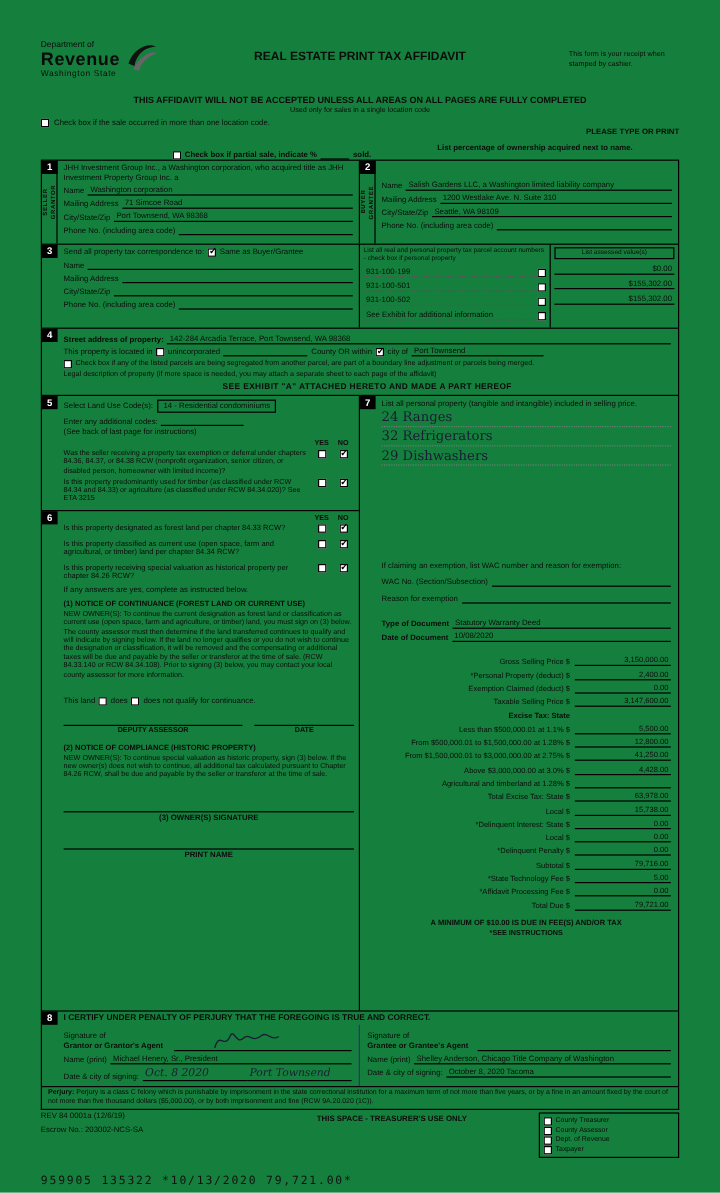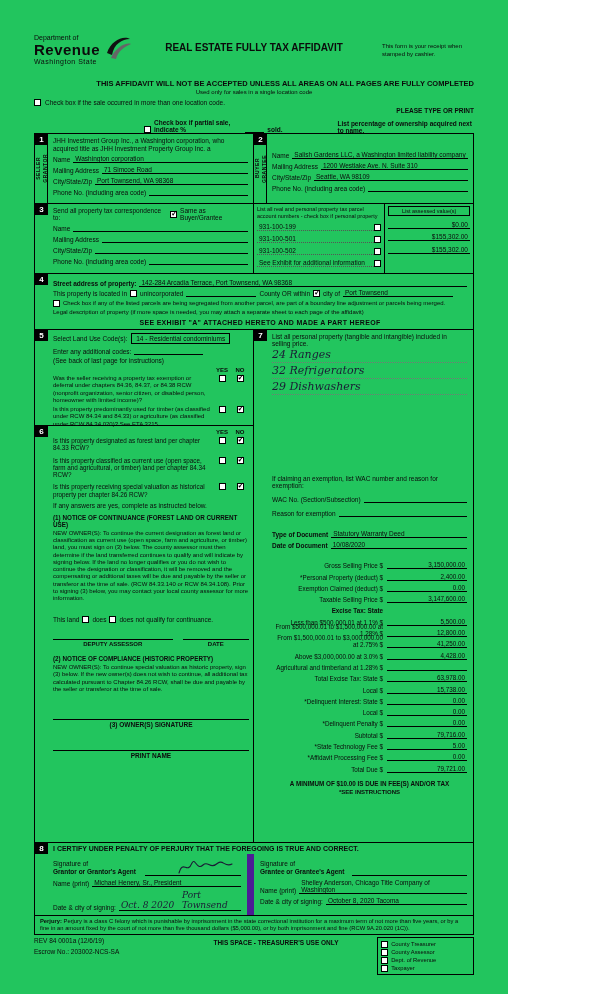--- a/index.html
+++ b/index.html
@@ -1,34 +1,34 @@
 <!DOCTYPE html>
 <html><head>
 <meta charset="utf-8">
 <style>
   * { margin:0; padding:0; box-sizing:border-box; }
   html,body { background:#ffffff; }
   body { font-family:"Liberation Sans", sans-serif; color:#0b0b0b; }
-  .page { width:508px; height:994px; background:#22c55e; position:relative; padding:34px 34px 0; overflow:hidden; }
+  .page { width:600px; height:994px; background:#15803d; position:relative; padding:34px 34px 0; overflow:hidden; }
   .b { font-weight:bold; }
   .cb { display:inline-block; width:7px; height:7px; border:1px solid #000; background:#fff; position:relative; vertical-align:-1px; flex:none; }
   .cb.checked::after { content:"✓"; position:absolute; left:0px; top:-3px; font-size:8px; font-weight:bold; color:#000; }
   .blank { display:inline-block; border-bottom:1px solid #000; height:8px; }
   .badge { position:absolute; left:0; top:0; width:13px; height:11px; background:#000; color:#fff; font-size:8px; font-weight:bold; text-align:center; line-height:11px; z-index:3; }
   
   .hdr { position:relative; height:44px; }
   .logo { display:flex; align-items:flex-start; gap:2px; }
   .logo-dept { font-size:7px; }
   .logo-rev { font-size:15px; font-weight:bold; letter-spacing:0.5px; }
   .logo-state { font-size:7px; letter-spacing:0.5px; }
   .title-block { position:absolute; left:50%; top:8px; transform:translateX(-50%); width:320px; text-align:center; }
   .form-title { font-size:10px; font-weight:bold; }
   .form-chapter { font-size:7.5px; margin-top:2px; }
   .receipt-note { position:absolute; right:0; top:9px; width:92px; font-size:6px; line-height:7.5px; }
-  .warning { text-align:right; font-size:7.5px; font-weight:bold; margin-top:1px; }
+  .warning { text-align:center; font-size:7.5px; font-weight:bold; margin-top:1px; }
   .used-only { text-align:center; font-size:6px; margin-top:1px; }
   .hdr-row1 { display:flex; justify-content:space-between; align-items:flex-start; margin-top:4px; height:20px; }
   .multi-loc { display:flex; gap:4px; width:200px; font-size:6.5px; line-height:8px; }
   .please-type { font-size:6.5px; font-weight:bold; margin-top:8px; }
   .hdr-row2 { display:flex; margin-top:1px; font-size:6.5px; height:13px; }
   .partial { margin-left:110px; display:flex; align-items:flex-end; gap:3px; }
   .ownership { margin-left:55px; }
   
   .formbox { border:1px solid #000; }
   .s12row { display:flex; height:70px; border-bottom:1px solid #000; }
@@ -72,34 +72,34 @@
   .smalltxt { font-size:6px; line-height:7.2px; }
   .notice-title { font-size:6.3px; font-weight:bold; margin-top:5px; }
   .qualify-row { display:flex; align-items:center; gap:3px; margin-top:14px; }
   .sig2 { display:flex; gap:10px; margin-top:16px; }
   .sigl { border-top:1px solid #000; text-align:center; font-size:6px; font-weight:bold; padding-top:1px; }
   .sigl.w1 { flex:1.8; } .sigl.w2 { flex:1; }
   .csig { border-top:1px solid #000; text-align:center; font-size:6.5px; font-weight:bold; padding-top:1px; margin-top:22px; }
   
   .rightcol { width:50%; position:relative; padding:3px 6px 3px 18px; font-size:6.5px; display:flex; flex-direction:column; }
   .hwline { border-bottom:1px dotted #777; margin-top:1px; height:15px; }
-  .handwriting { font-family:"DejaVu Serif", serif; font-style:italic; font-size:11px; color:#1b1b35; }
+  .handwriting { font-family:"DejaVu Serif", serif; font-size:11px; color:#1b1b35; }
   .exempt-label { margin-top:80px; }
   .lline { display:flex; align-items:flex-end; margin-top:6px; }
   .money { margin-top:9px; }
   .mrow { display:flex; align-items:flex-end; height:11.3px; }
   .mlab { flex:1; text-align:right; padding-right:4px; font-size:6.3px; }
   .mval { width:80px; border-bottom:1px solid #000; text-align:right; padding:0 2px; font-size:6.3px; }
   .mval.noline { border-bottom:none; }
   .min-note { text-align:center; font-weight:bold; font-size:6.3px; margin-top:7px; }
   .see-instr { text-align:center; font-weight:bold; font-size:6px; margin-top:2px; }
   .sec8hdr { position:relative; padding:2px 4px 2px 18px; font-size:7px; border-bottom:none; }
   .sec8cols { display:flex; }
   .s8col { width:50%; padding:2px 6px 4px 6px; font-size:6.5px; }
-  .s8col.first { border-right:7px solid #4c1d95; padding-left:18px; }
+  .s8col.first { border-right:1px solid #4c1d95; padding-left:18px; }
   .sigrow { display:flex; align-items:flex-end; }
   .siglabels { width:92px; line-height:8px; }
   .sigarea { flex:1; border-bottom:1px solid #000; height:20px; position:relative; }
   .scribble { position:absolute; left:30px; bottom:-2px; }
   .hw-sm { font-family:"DejaVu Serif", serif; font-style:italic; font-size:9px; color:#1b1b35; }
   
   .perjury { border:1px solid #000; border-top:none; padding:2px 5px; font-size:5.8px; line-height:7px; }
   .footer { display:flex; margin-top:2px; font-size:6.5px; }
   .f-left { width:32%; }
   .f-center { width:46%; text-align:center; font-weight:bold; padding-top:2px; }
@@ -118,21 +118,21 @@
         <div class="logo-dept">Department of</div>
         <div class="logo-rev">Revenue</div>
         <div class="logo-state">Washington State</div>
       </div>
       <svg class="logo-swoosh" width="30" height="28" viewBox="0 0 30 28">
         <path d="M5 19 C9 6 22 1 28 5 C20 5 12 10 10 21 Z" fill="#111"></path>
         <path d="M9 24 C14 13 24 8 29 10 C22 13 16 17 14 25 Z" fill="#666"></path>
       </svg>
     </div>
     <div class="title-block">
-      <div class="form-title">REAL ESTATE FULLY TAX AFFIDAVIT</div>
+      <div class="form-title">REAL ESTATE PRINT TAX AFFIDAVIT</div>
     </div>
     <div class="receipt-note">This form is your receipt when stamped by cashier.</div>
   </div>
 
   <div class="warning">THIS AFFIDAVIT WILL NOT BE ACCEPTED UNLESS ALL AREAS ON ALL PAGES ARE FULLY COMPLETED</div>
   <div class="used-only">Used only for sales in a single location code</div>
 
   <div class="hdr-row1">
     <div class="multi-loc">
       <span class="cb"></span>
@@ -543,14 +543,15 @@
         <span class="cb"></span>
         <span>Dept. of Revenue</span>
       </div>
       <div class="dist-row">
         <span class="cb"></span>
         <span>Taxpayer</span>
       </div>
     </div>
   </div>
 
+  <div class="stamp">959905 135322 *10/13/2020 79,721.00*</div>
 
 </div>
 
 </body></html>

